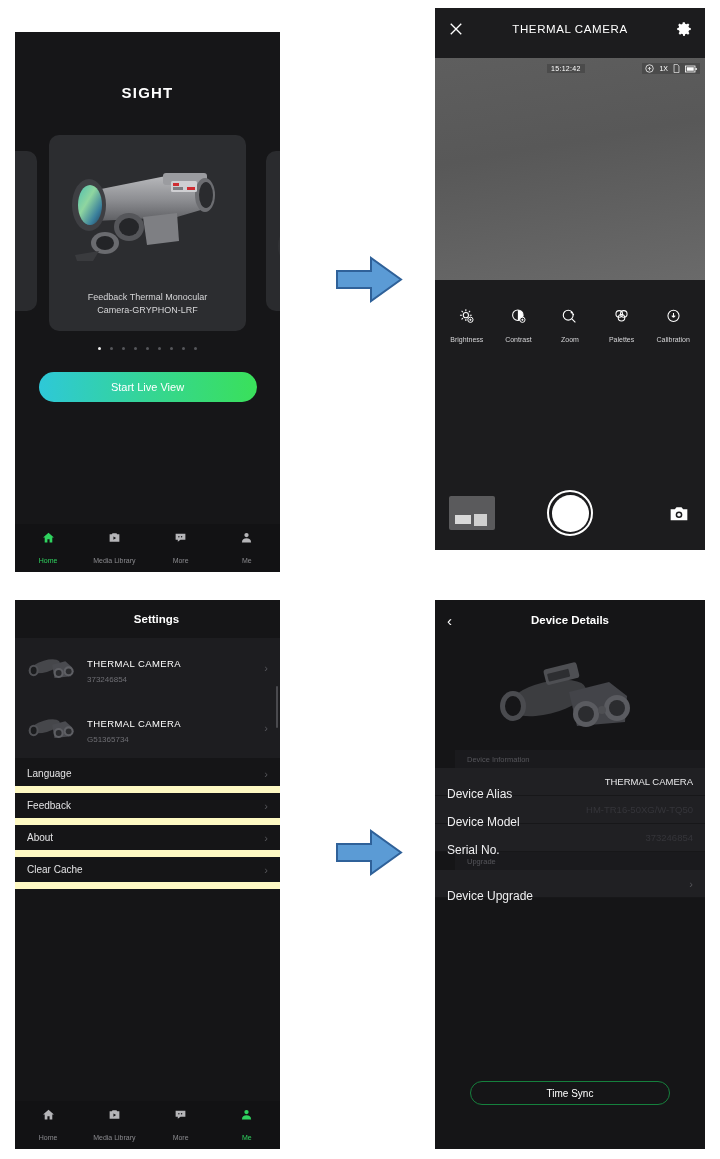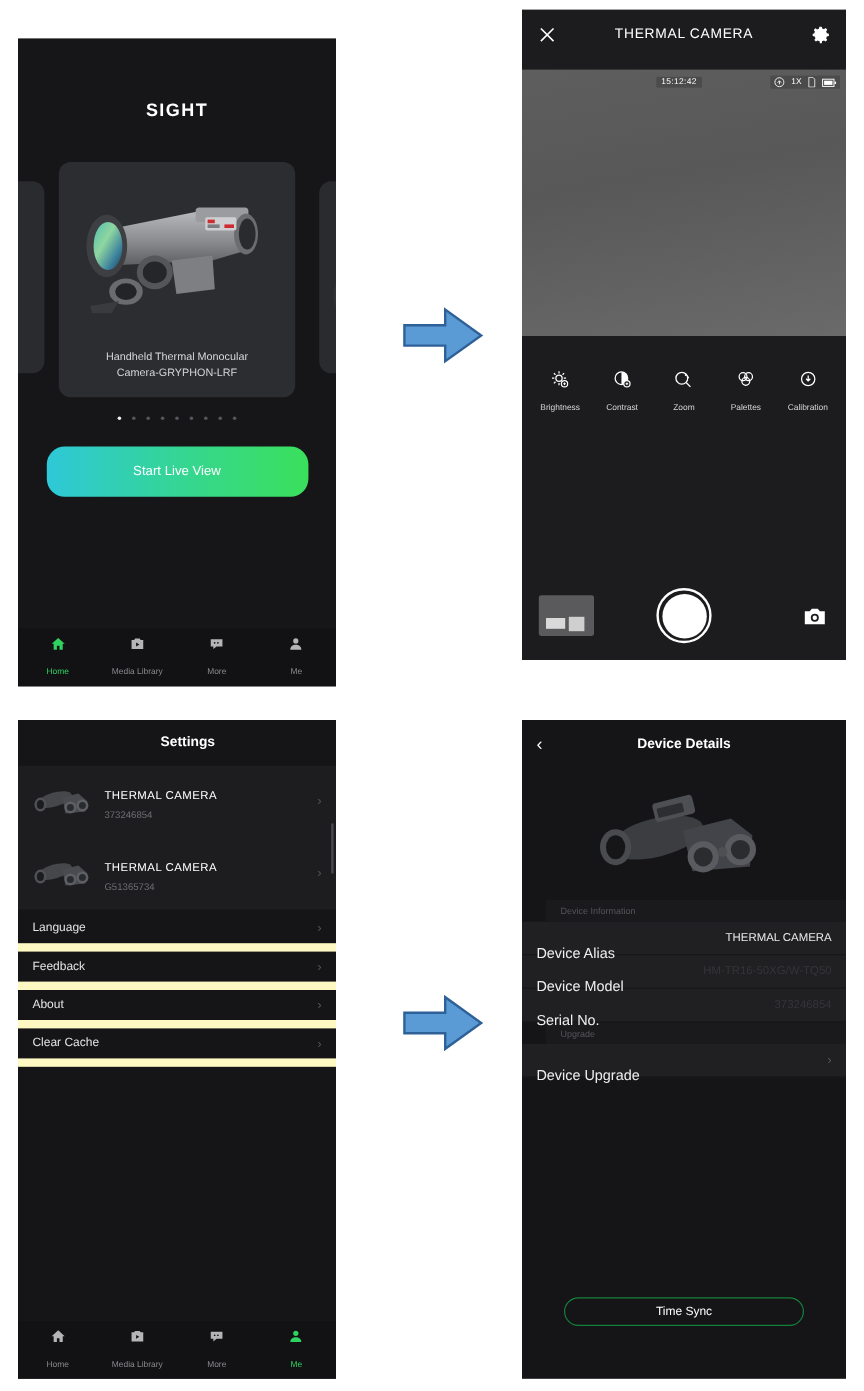--- a/index.html
+++ b/index.html
@@ -27,21 +27,21 @@
   .card.side-r { left: 251px; width: 64px; height: 160px; top: 16px; background: #2a2b2e; }
   .device-img { position: absolute; left: 10px; top: 20px; width: 178px; height: 110px; }
   .card-caption {
     position: absolute; bottom: 14px; left: 8px; right: 8px;
     text-align: center; color: #d6d6d8; font-size: 9px; line-height: 13px;
   }
   .dots { display: flex; justify-content: center; gap: 9px; margin-top: 12px; }
   .dot { width: 3px; height: 3px; border-radius: 50%; background: #55565a; }
   .dot.active { background: #f0f0f0; }
   .live-btn {
-    margin: 22px auto 0; width: 218px; height: 42px; border-radius: 15px;
+    margin: 22px auto 0; width: 218px; height: 30px; border-radius: 15px;
     background: linear-gradient(90deg, #2ec8d8 0%, #35d692 52%, #3ae05a 100%);
     color: #ffffff; font-size: 11px; display: flex; align-items: center;
     justify-content: center; border: none;
   }
   .tabbar {
     position: absolute; bottom: 0; left: 0; right: 0; height: 48px;
     background: #121214; display: flex; align-items: center;
   }
   .tab { flex: 1; text-align: center; color: #8a8a8e; }
   .tab .tab-ico { display: block; height: 15px; margin-bottom: 4px; }
@@ -173,21 +173,21 @@
         <ellipse cx="30" cy="50" rx="17" ry="26" fill="#3e3f43"></ellipse>
         <ellipse cx="31" cy="50" rx="12" ry="20" fill="url(#glens)"></ellipse>
         <ellipse cx="70" cy="72" rx="15" ry="14" fill="#55565a"></ellipse>
         <ellipse cx="70" cy="72" rx="10" ry="9" fill="#252629"></ellipse>
         <ellipse cx="46" cy="88" rx="14" ry="11" fill="#6a6b6f"></ellipse>
         <ellipse cx="46" cy="88" rx="9" ry="7" fill="#232427"></ellipse>
         <path d="M84 62 L118 58 L120 86 L88 90 Z" fill="#7e7f83"></path>
         <path d="M16 100 L40 96 L34 106 L18 106 Z" fill="#3a3b3e"></path>
       </svg>
       <div class="card-caption">
-        <div>Handheld Thermal Monocular</div>
+        <div>Feedback Thermal Monocular</div>
         <div>Camera-GRYPHON-LRF</div>
       </div>
     </div>
 
     <div class="card side-r">
       <svg width="64" height="90" viewBox="0 0 64 90" style="position:absolute;top:50px;left:10px">
         <ellipse cx="34" cy="45" rx="28" ry="20" fill="#7c7d80"></ellipse>
         <ellipse cx="14" cy="45" rx="12" ry="18" fill="#323336"></ellipse>
       </svg>
     </div>

